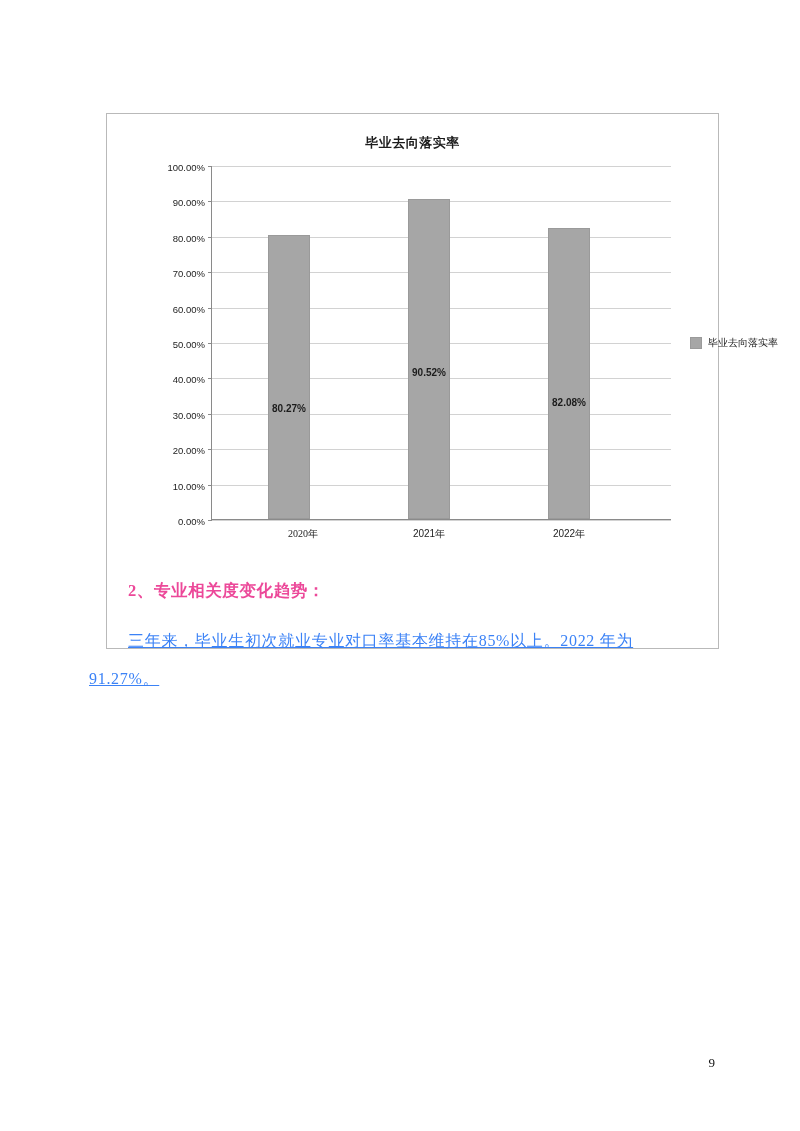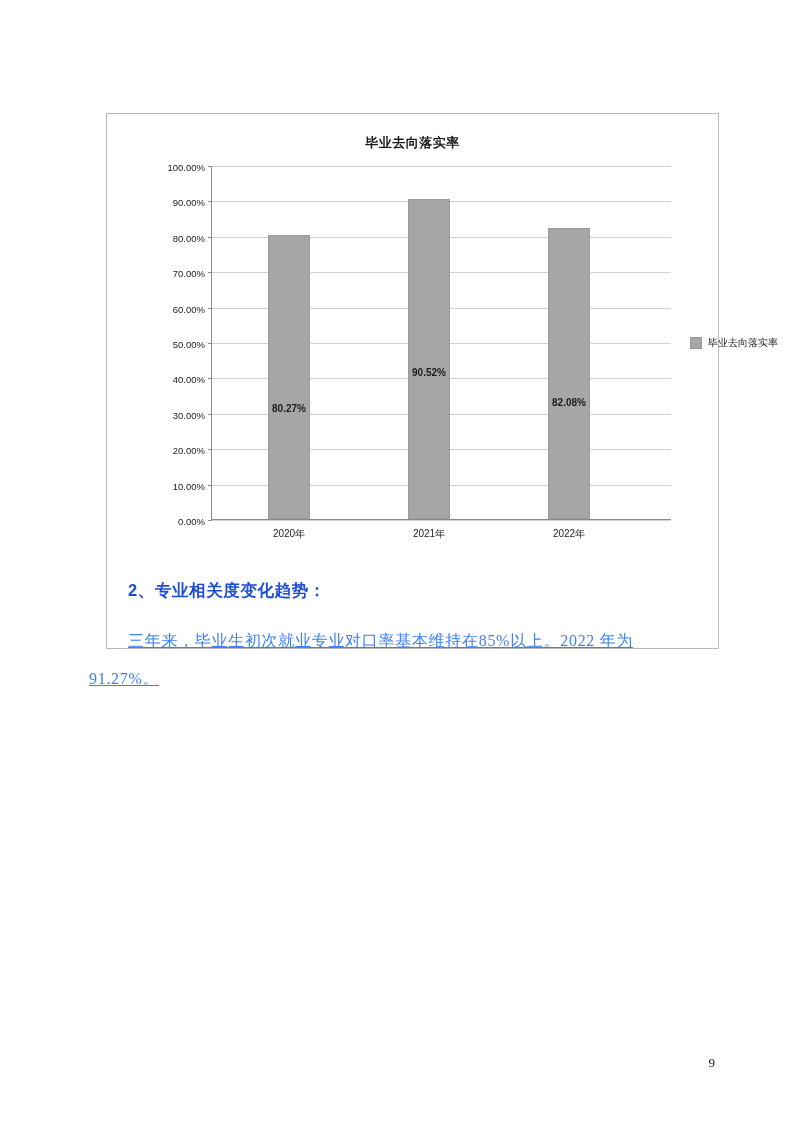--- a/index.html
+++ b/index.html
@@ -120,24 +120,24 @@
   }
   .legend-label {
     font-family: "Liberation Sans", sans-serif;
     font-size: 10px;
     color: #1c1c1c;
     white-space: nowrap;
   }
   
   .heading {
     position: absolute;
-    font-family: Liberation Sans, sans-serif;
+    font-family: Liberation Serif, serif;
     font-size: 16.5px;
     font-weight: bold;
-    color: #1d4ed8;
+    color: #ec4899;
     letter-spacing: 0.6px;
     white-space: nowrap;
   }
   .para {
     position: absolute;
     font-family: "Liberation Serif", serif;
     font-size: 16px;
     color: #3b82f6;
     line-height: 38px;
     letter-spacing: 0.7px;
@@ -224,21 +224,21 @@
         <span class="tickmark" style="top:-1px;"></span>
         <span class="ytick">10.00%</span>
       </div>
       <div class="gridline" style="top:354px;">
         <span class="tickmark" style="top:-1px;"></span>
         <span class="ytick">0.00%</span>
       </div>
 
       <div class="bar" style="left:56px; height:284.2px;"></div>
       <div class="bar-label" style="left:77px; top:237px;">80.27%</div>
-      <div class="xtick" style="left:77px;">2020年</div>
+      <div class="xtick" style="left:91px;font-family:Liberation Serif, serif;">2020年</div>
 
       <div class="bar" style="left:196px; height:320.4px;"></div>
       <div class="bar-label" style="left:217px; top:201px;">90.52%</div>
       <div class="xtick" style="left:217px;">2021年</div>
 
       <div class="bar" style="left:336px; height:290.6px;"></div>
       <div class="bar-label" style="left:357px; top:231px;">82.08%</div>
       <div class="xtick" style="left:357px;">2022年</div>
     </div>
 

